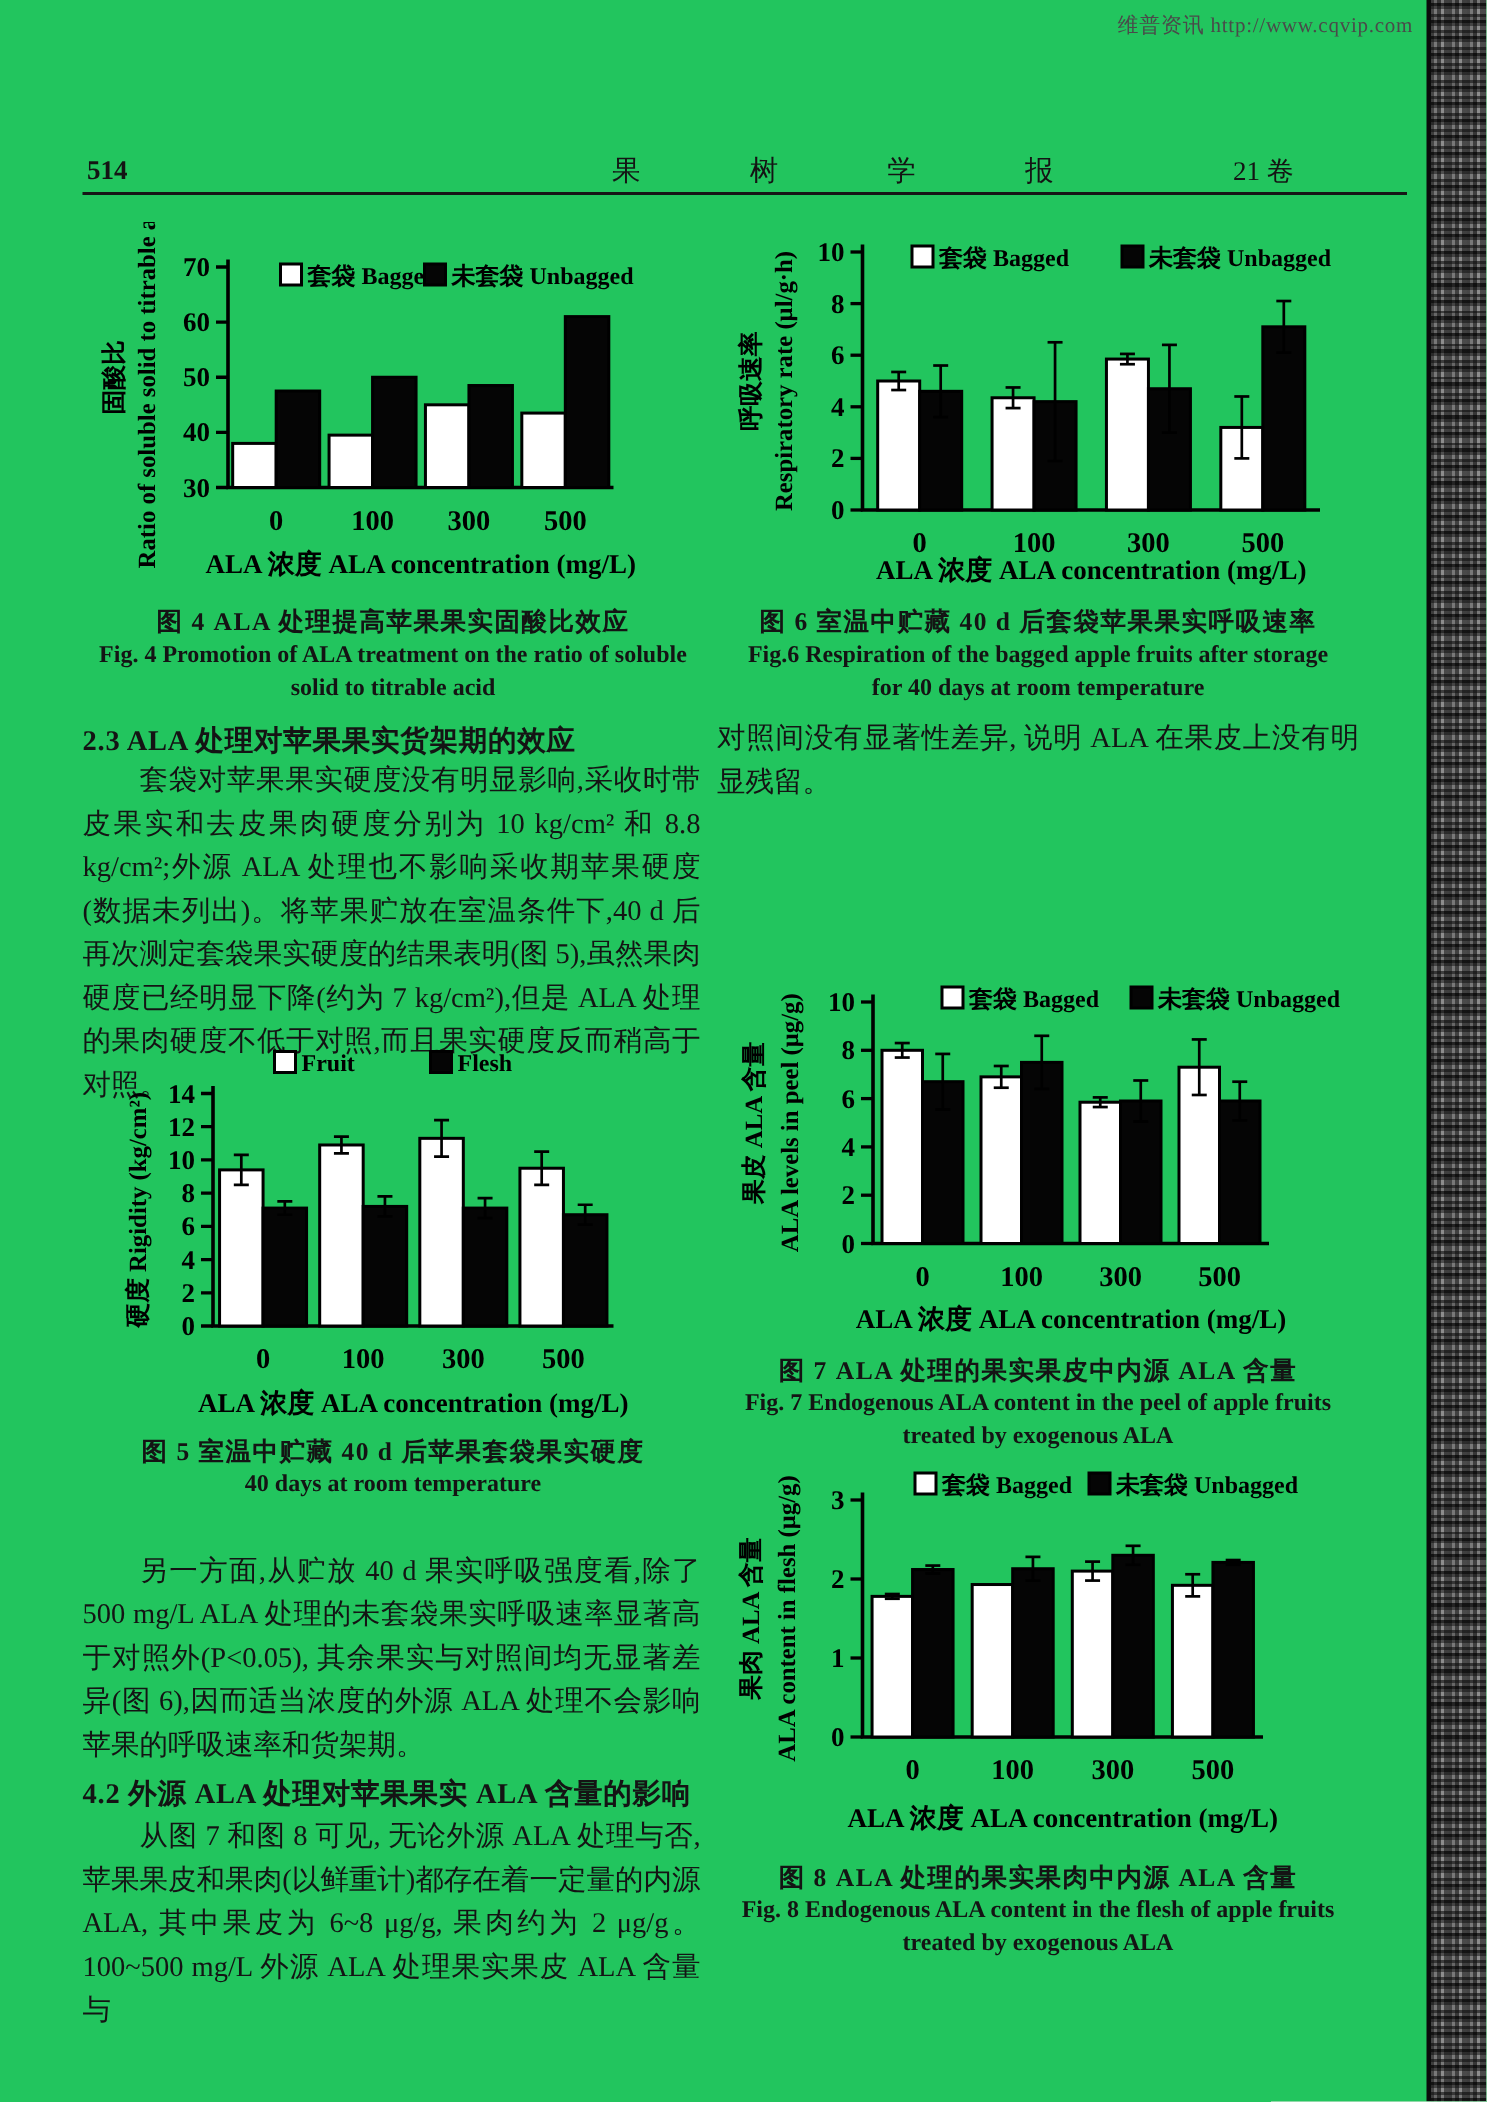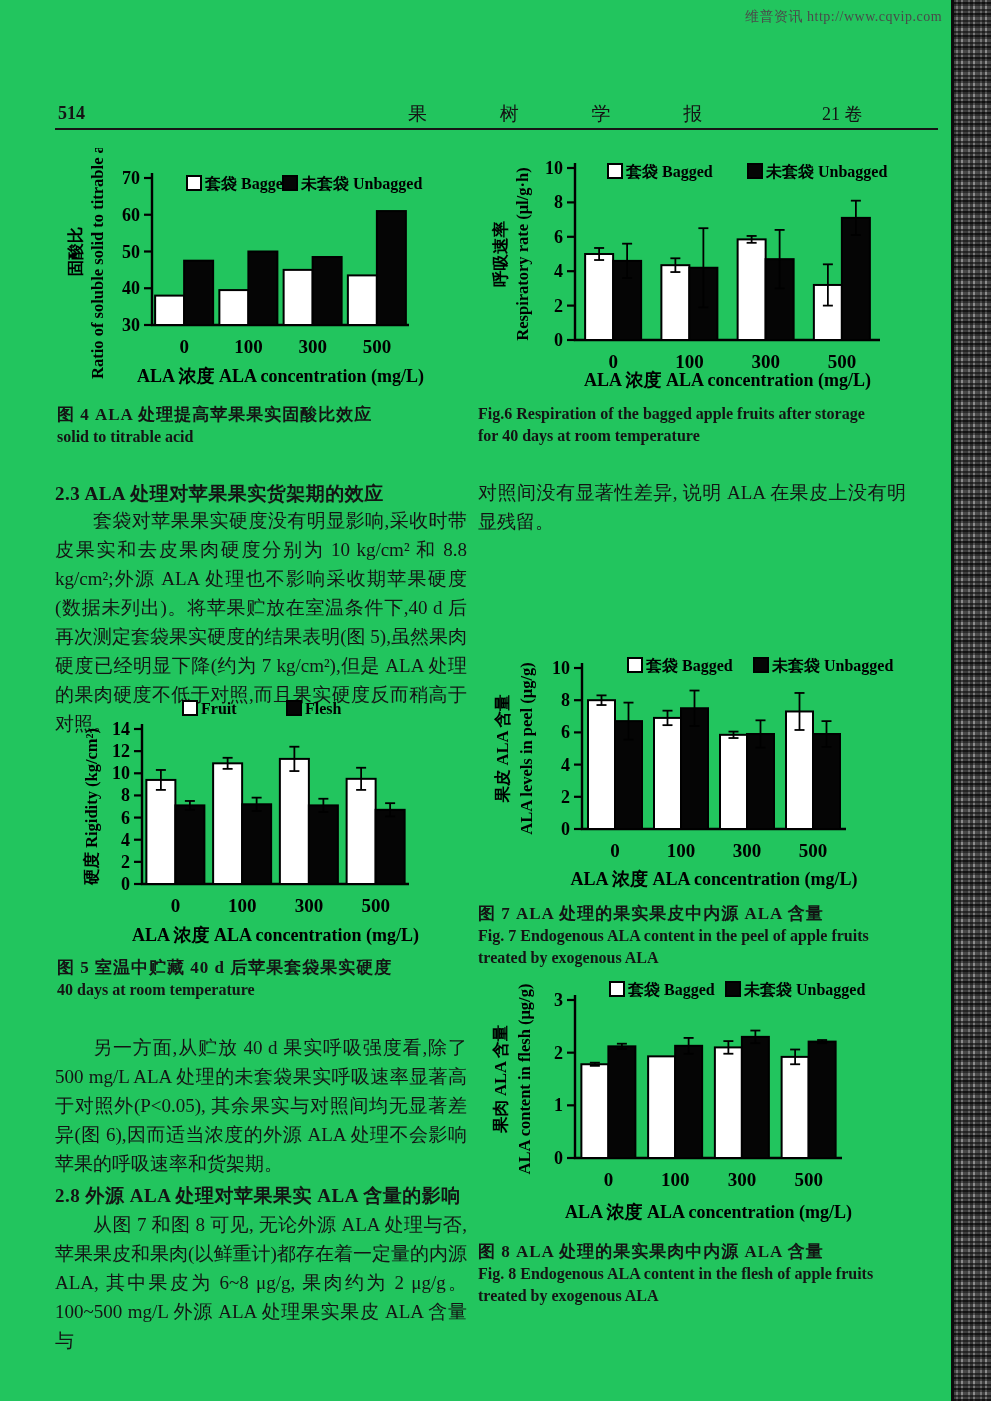--- a/index.html
+++ b/index.html
@@ -8,21 +8,21 @@
     background:#22c55e;color:#141414;overflow:hidden;
     font-family:"Liberation Serif","DejaVu Serif",serif;
   }
   .abs{position:absolute;}
   .watermark{font-size:14px;color:#4a4a4a;letter-spacing:.5px;}
   .hdr-num{font-size:18px;font-weight:bold;}
   .hdr-title{font-size:19px;letter-spacing:34px;}
   .hdr-vol{font-size:18px;text-align:center;}
   .hdr-rule{height:2px;background:#161616;}
   .chart{position:absolute;}
-  .fig-caption{font-weight:bold;}
+  .fig-caption{text-align:center;font-weight:bold;}
   .cap-cn{font-size:17px;line-height:23px;letter-spacing:1px;}
   .cap-en{font-size:16px;line-height:22px;}
   .para{font-size:19px;line-height:29px;text-align:justify;}
   .para p{margin:0;}
   .para p.ind{text-indent:2em;}
   .sec-head{font-size:19px;font-weight:bold;letter-spacing:.5px;}
   .edge-band{
     position:absolute;top:0;right:0;width:37px;height:1401px;
     background:
       repeating-linear-gradient(0deg, rgba(10,10,10,.75) 0 2px, rgba(90,90,90,.35) 2px 4px, rgba(30,30,30,.7) 4px 6px, rgba(150,150,150,.25) 6px 9px, rgba(40,40,40,.6) 9px 11px),
@@ -129,24 +129,26 @@
         <text x="26" y="104" text-anchor="middle" font-size="16.5" font-weight="bold" transform="rotate(-90 26 104)">呼吸速率</text>
         <text x="48" y="104" text-anchor="middle" font-size="16.5" font-weight="bold" transform="rotate(-90 48 104)">Respiratory rate (μl/g·h)</text>
         <rect x="128" y="14" width="14" height="14" fill="#ffffff" stroke="#000" stroke-width="2"></rect>
         <text x="146" y="27" font-size="16" font-weight="bold">套袋  Bagged</text>
         <rect x="268" y="14" width="14" height="14" fill="#050505" stroke="#000" stroke-width="2"></rect>
         <text x="286" y="27" font-size="16" font-weight="bold">未套袋  Unbagged</text>
       </svg></div>
 
   <div class="abs fig-caption" style="left:57px;top:403px;width:410px;">
     <div class="cap-cn">图 4   ALA 处理提高苹果果实固酸比效应</div>
+    <div class="cap-en">Fig. 4   Promotion of ALA treatment on the ratio of soluble</div>
     <div class="cap-en">solid to titrable acid</div>
   </div>
 
   <div class="abs fig-caption" style="left:478px;top:403px;width:428px;">
+    <div class="cap-cn">图 6   室温中贮藏 40 d 后套袋苹果果实呼吸速率</div>
     <div class="cap-en">Fig.6   Respiration of the bagged apple fruits after storage</div>
     <div class="cap-en">for 40 days at room temperature</div>
   </div>
 
   <div class="abs sec-head" style="left:55px;top:481px;width:412px;">2.3  ALA 处理对苹果果实货架期的效应</div>
   <div class="abs para" style="left:55px;top:506px;width:412px;">
     <p class="ind">套袋对苹果果实硬度没有明显影响,采收时带皮果实和去皮果肉硬度分别为 10 kg/cm² 和 8.8 kg/cm²;外源 ALA 处理也不影响采收期苹果硬度(数据未列出)。将苹果贮放在室温条件下,40 d 后再次测定套袋果实硬度的结果表明(图 5),虽然果肉硬度已经明显下降(约为 7 kg/cm²),但是 ALA 处理的果肉硬度不低于对照,而且果实硬度反而稍高于对照。</p>
   </div>
 
   <div class="abs para" style="left:478px;top:478px;width:428px;">
@@ -333,21 +335,21 @@
         <text x="50" y="101" text-anchor="middle" font-size="16.5" font-weight="bold" transform="rotate(-90 50 101)">ALA content in flesh (μg/g)</text>
         <rect x="130" y="4" width="14" height="14" fill="#ffffff" stroke="#000" stroke-width="2"></rect>
         <text x="148" y="17" font-size="16" font-weight="bold">套袋  Bagged</text>
         <rect x="246" y="4" width="14" height="14" fill="#050505" stroke="#000" stroke-width="2"></rect>
         <text x="264" y="17" font-size="16" font-weight="bold">未套袋  Unbagged</text>
       </svg></div>
 
   <div class="abs para" style="left:55px;top:1033px;width:412px;">
     <p class="ind">另一方面,从贮放 40 d 果实呼吸强度看,除了 500 mg/L ALA 处理的未套袋果实呼吸速率显著高于对照外(P&lt;0.05), 其余果实与对照间均无显著差异(图 6),因而适当浓度的外源 ALA 处理不会影响苹果的呼吸速率和货架期。</p>
   </div>
-  <div class="abs sec-head" style="left:55px;top:1183px;width:412px;">2.8  外源 ALA 处理对苹果果实 ALA 含量的影响</div>
+  <div class="abs sec-head" style="left:55px;top:1183px;width:412px;">4.2  外源 ALA 处理对苹果果实 ALA 含量的影响</div>
   <div class="abs para" style="left:55px;top:1210px;width:412px;">
     <p class="ind">从图 7 和图 8 可见, 无论外源 ALA 处理与否,苹果果皮和果肉(以鲜重计)都存在着一定量的内源 ALA, 其中果皮为 6~8 μg/g, 果肉约为 2 μg/g。100~500 mg/L 外源 ALA 处理果实果皮 ALA 含量与</p>
   </div>
 
   <div class="abs fig-caption" style="left:478px;top:1240px;width:428px;">
     <div class="cap-cn">图 8   ALA 处理的果实果肉中内源 ALA 含量</div>
     <div class="cap-en">Fig. 8   Endogenous ALA content in the flesh of apple fruits</div>
     <div class="cap-en">treated by exogenous ALA</div>
   </div>
 

